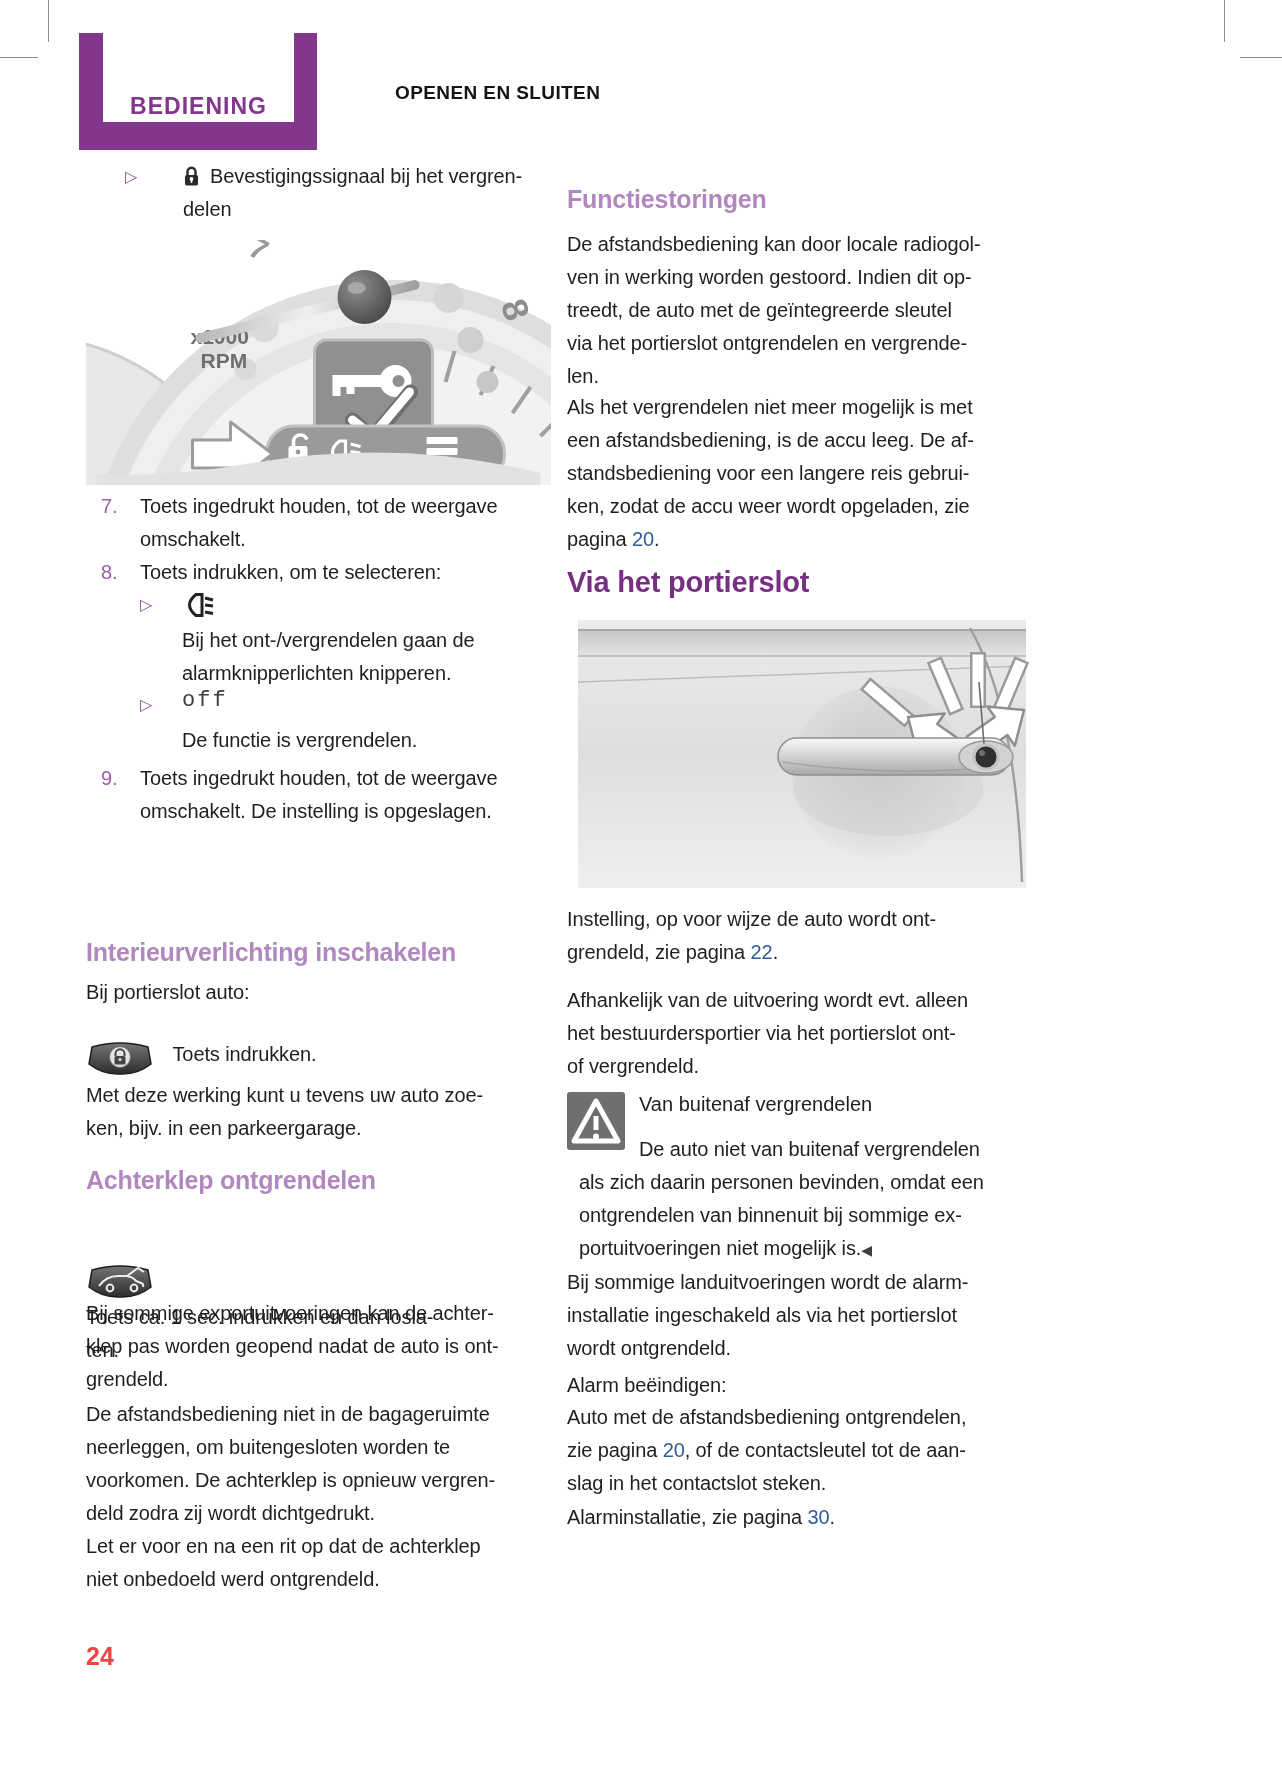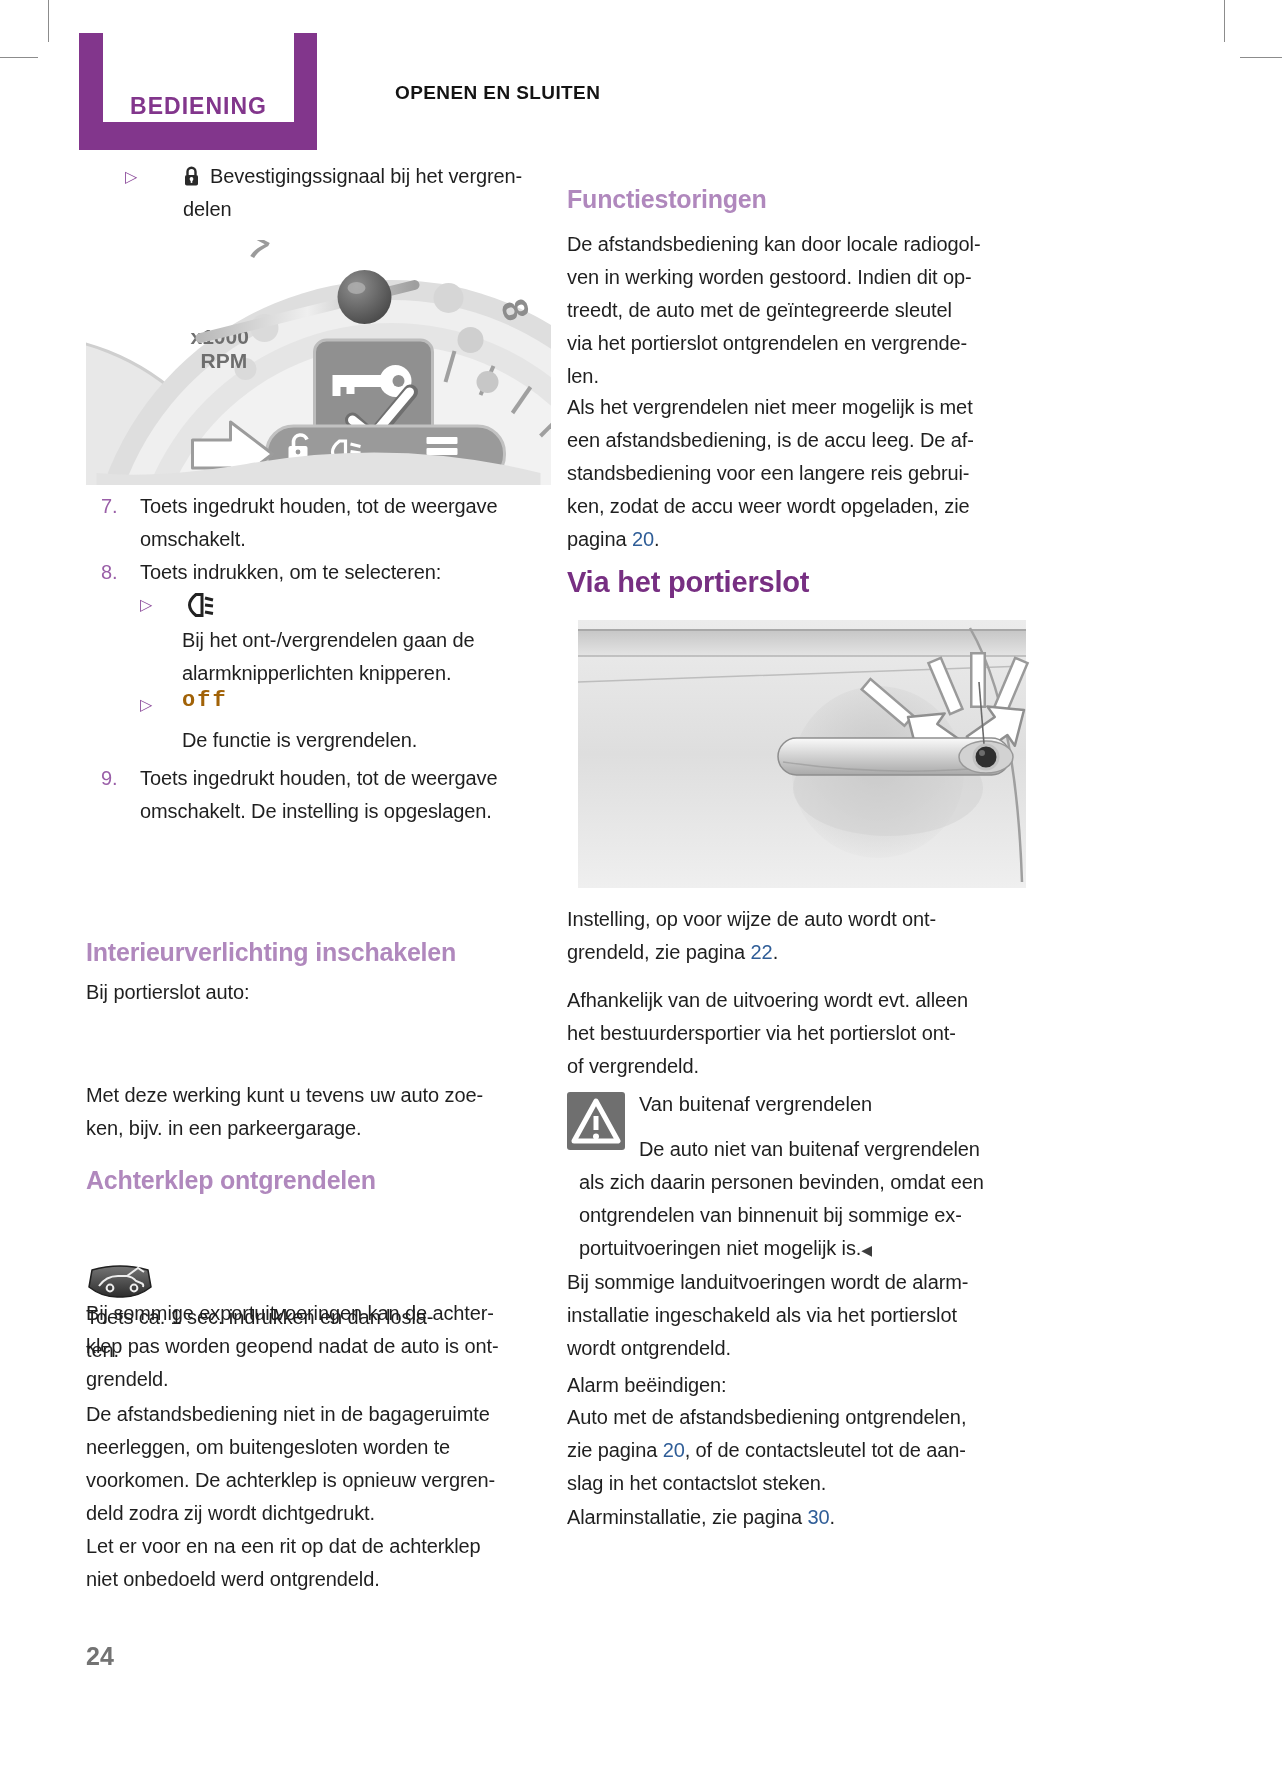--- a/index.html
+++ b/index.html
@@ -23,26 +23,26 @@
   .h2{font-size:29px;font-weight:bold;color:#772f82;letter-spacing:-0.2px;}
   .tri{color:#8d4d9c;font-size:16px;line-height:33px;}
   .bullet1{display:flex;}
   .bullet1 .tri{margin-left:39px;width:58px;}
   .step{display:flex;}
   .step-num{margin-left:15px;width:39px;color:#9a5fa8;font-size:20px;line-height:33px;}
   .step-body{flex:1;}
   .subrow{padding-left:54px;display:flex;align-items:flex-start;}
   .subrow .tri{width:42px;}
   .subtext{margin-left:96px;}
-  .off-label{font-family:"Liberation Mono",monospace;font-weight:bold;font-size:22px;letter-spacing:2px;color:#a16207;line-height:26px;}
+  .off-label{font-family:"Liberation Mono",monospace;font-weight:normal;font-size:22px;letter-spacing:2px;color:#404040;line-height:26px;}
   .btnrow .pillbtn{vertical-align:middle;margin-right:14px;}
   .btn-caption{font-size:20px;line-height:33px;letter-spacing:-0.1px;}
   .figure{display:block;}
   .plink{color:#2f5d97;text-decoration:none;}
-  .pagenum{font-size:25px;font-weight:bold;color:#737373;}
+  .pagenum{font-size:25px;font-weight:bold;color:#ef4444;}
   .warn-icon{float:left;margin:4px 14px 8px 0;}
   .warn-title{font-size:20px;line-height:33px;}
   .warn-body{margin:12px;}
   .endmark{color:#3d3d3d;font-size:14px;}
   .inline-icon{vertical-align:-4px;margin:0 10px 0 0;}
 </style>
 </head>
 <body>
 
 <div class="page">
@@ -173,20 +173,36 @@
 
   <div class="lc step" style="top:762px;">
     <span class="step-num">9.</span>
     <span class="step-body para">Toets ingedrukt houden, tot de weergave
 omschakelt. De instelling is opgeslagen.</span>
   </div>
 
   <div class="lc h3" style="top:938px;">Interieurverlichting inschakelen</div>
   <div class="lc para" style="top:976px;">Bij portierslot auto:</div>
 
+  <div class="lc btnrow" style="top:1036px;">
+    <svg class="pillbtn" width="68" height="42" viewBox="0 0 68 42">
+      <defs>
+          <linearGradient id="gBtn1" x1="0" y1="0" x2="0" y2="1">
+            <stop offset="0" stop-color="#757575"></stop>
+            <stop offset="1" stop-color="#2c2c2c"></stop>
+          </linearGradient>
+        </defs>
+      <path d="M6,11 Q34,3 62,11 L65,28 Q51,39 34,38 Q17,39 3,28 Z" fill="url(#gBtn1)" stroke="#1f1f1f" stroke-width="1.5"></path>
+      <circle cx="34" cy="21" r="10.5" fill="#e3e3e3" stroke="#6f6f6f"></circle>
+      <path d="M29.5,20 v-2.2 a4.5,4.5 0 0 1 9,0 V20" stroke="#444" stroke-width="2" fill="none"></path>
+      <rect x="28.5" y="20" width="11" height="8.5" rx="1.5" fill="#444"></rect>
+      <circle cx="34" cy="23.5" r="1.5" fill="#e3e3e3"></circle>
+    </svg>
+    <span class="btn-caption">Toets indrukken.</span>
+  </div>
 
   <div class="lc para" style="top:1079px;">Met deze werking kunt u tevens uw auto zoe-
 ken, bijv. in een parkeergarage.</div>
 
   <div class="lc h3" style="top:1166px;">Achterklep ontgrendelen</div>
 
   <div class="lc btnrow para" style="top:1226px;">
     <svg class="pillbtn" width="68" height="42" viewBox="0 0 68 42">
       <defs>
           <linearGradient id="gBtn2" x1="0" y1="0" x2="0" y2="1">

